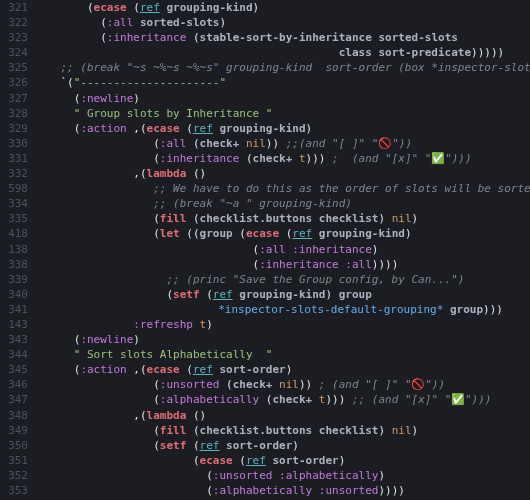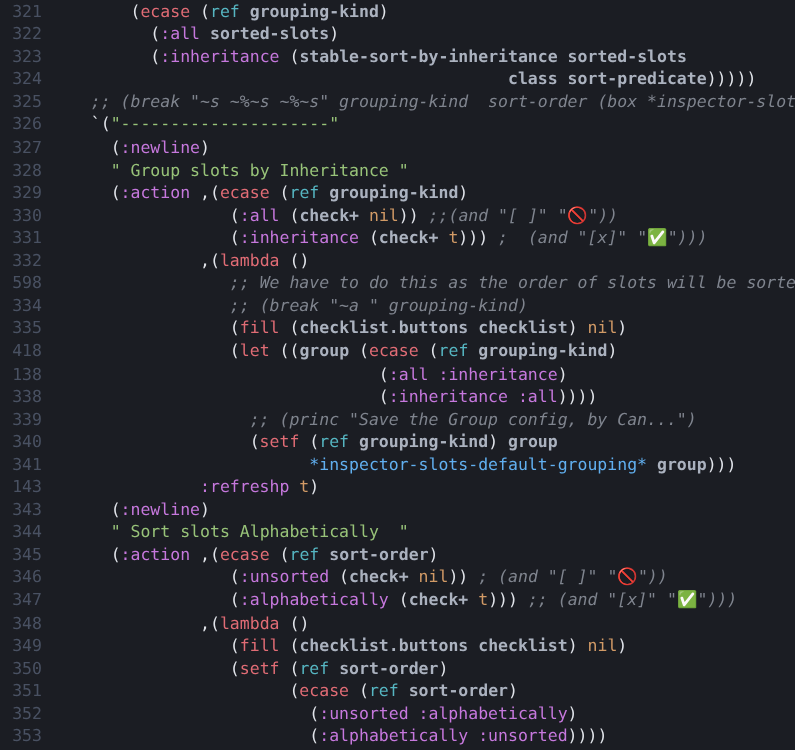--- a/index.html
+++ b/index.html
@@ -36,27 +36,27 @@
     top: 0;
     right: 0;
     white-space: pre;
   }
   .code .line {
     height: 15.1px;
   }
   
   .pn  { color: #e1e4ea; }                 
   .kw  { color: #c678dd; text-align: center; }                 
-  .sym { color: #e06c75; }                 
-  .fn  { color: #56b6c2; }                 
+  .sym { color: #e06c75; font-weight: bold; }                 
+  .fn  { color: #56b6c2; text-decoration: underline; }                 
   .var { color: #abb2bf; font-weight: bold; }                 
   .str { color: #98c379; }                 
   .cmt { color: #7f848e; font-style: italic; } 
   .nil { color: #d19a66; }                 
-  .glb { color: #61afef; }                 
+  .glb { color: #61afef; margin-left: 12px; }                 
   .emoji { font-style: normal; }
 </style>
 </head>
 <body>
 
 <div class="editor">
   <div class="gutter">
       <div>321</div>
       <div>322</div>
       <div>323</div>

